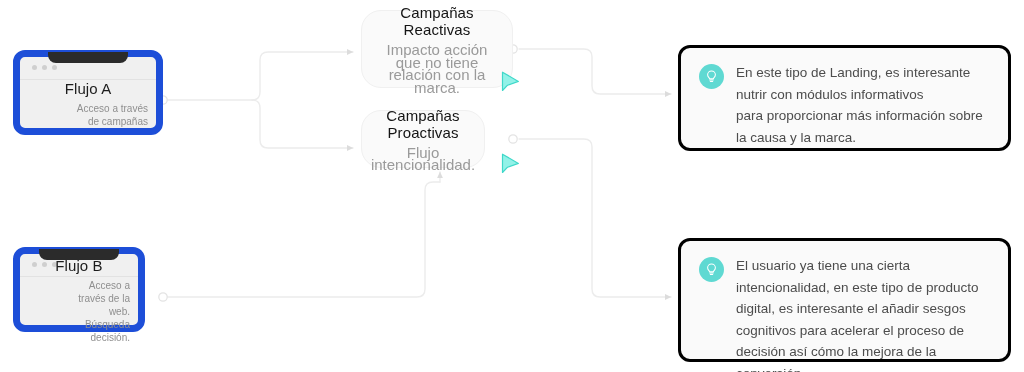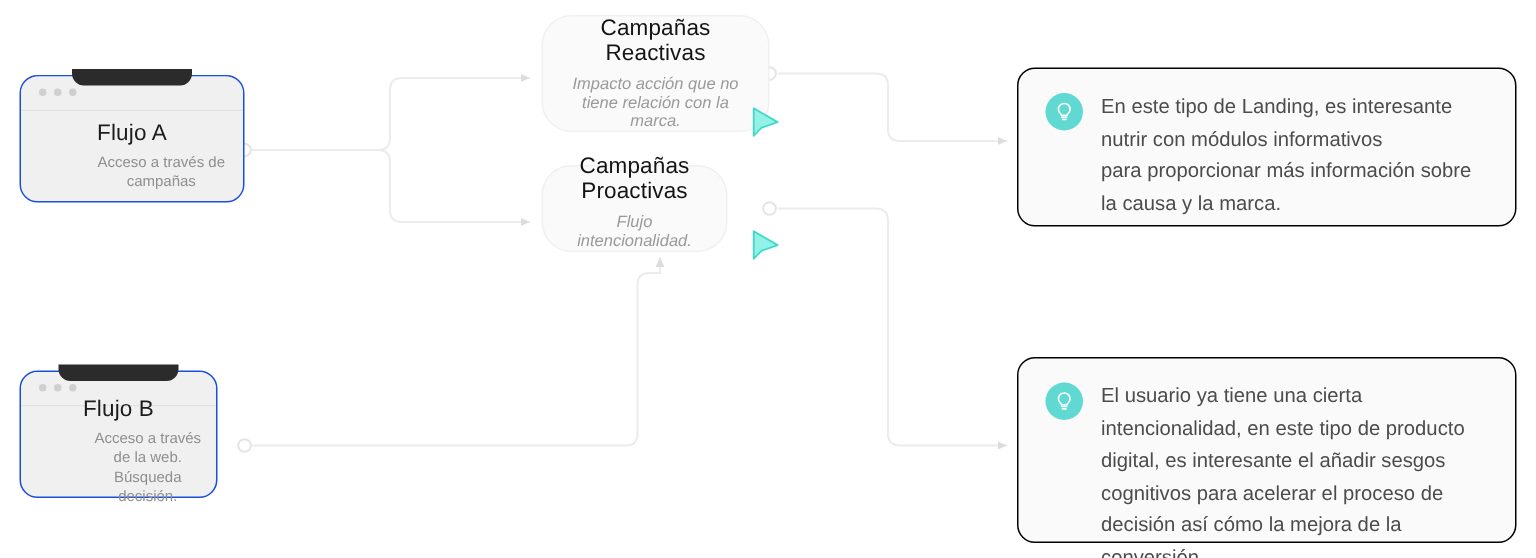--- a/index.html
+++ b/index.html
@@ -12,21 +12,21 @@
   }
   #stage{position:absolute;left:0;top:0;width:1024px;height:372px;}
 
   
   #wires{position:absolute;left:0;top:0;width:1024px;height:372px;}
 
   
   .flow-card{
     position:absolute;
     background:#f0f0f0;
-    border:1px solid #1d4ed8;
+    border:7px solid #1d4ed8;
     border-radius:12px;
     box-sizing:border-box;
   }
   .flow-bar{
     position:absolute;left:0;top:0;right:0;height:22px;
     border-bottom:1px solid #e2e2e2;
     border-radius:12px 12px 0 0;
     background:#f0f0f0;
   }
   .flow-dots{position:absolute;left:12px;top:8px;display:flex;gap:5px;}
@@ -39,46 +39,46 @@
   .flow-body{
     position:absolute;left:0;right:0;top:22px;bottom:0;
     display:flex;flex-direction:column;align-items:center;justify-content:center;
     padding:0 8px;box-sizing:border-box;
   }
   .flow-title{
     font-size:15px;color:#1c1c1c;font-weight:400;letter-spacing:.1px;
     margin-bottom:5px;text-align:center;
   }
   .flow-sub{
-    font-size:10px;color:#8f8f8f;line-height:13px;text-align:center;margin-left:39px;
+    font-size:10px;color:#8f8f8f;line-height:13px;text-align:right;margin-left:39px;
   }
 
   
   .step-card{
     position:absolute;
     background:#fafafa;
     border:1px solid #f0f0f0;
     border-radius:20px;
     box-sizing:border-box;
     display:flex;flex-direction:column;align-items:center;justify-content:center;
     padding:0 10px;
   }
   .step-title{
     font-size:15px;color:#141414;font-weight:400;letter-spacing:.1px;
     text-align:center;margin-bottom:6px;
   }
   .step-sub{
-    font-size:11px;color:#9a9a9a;line-height:12.5px;text-align:center;font-style:italic;
+    font-size:15px;color:#9a9a9a;line-height:12.5px;text-align:center;
   }
 
   
   .note-panel{
     position:absolute;
     background:#fafafa;
-    border:1px solid #000000;
+    border:3px solid #000000;
     border-radius:12px;
     box-sizing:border-box;
     padding:14px 18px 14px 18px;
     display:flex;
     gap:12px;
   }
   .note-icon{
     flex:0 0 auto;width:25px;height:25px;border-radius:50%;
     background:#5fd9d2;
     display:flex;align-items:center;justify-content:center;
@@ -158,21 +158,21 @@
 Búsqueda decisión.</div>
     </div>
   </div>
 
   <div class="step-card" style="left:361px;top:10px;width:152px;height:78px;">
     <div class="step-title">Campañas Reactivas</div>
     <div class="step-sub">Impacto acción que no tiene
 relación con la marca.</div>
   </div>
 
-  <div class="step-card" style="left:361px;top:110px;width:124px;height:58px;justify-content:flex-end;">
+  <div class="step-card" style="left:361px;top:110px;width:124px;height:58px;">
     <div class="step-title">Campañas Proactivas</div>
     <div class="step-sub">Flujo intencionalidad.</div>
   </div>
 
   <div class="note-panel" style="left:678px;top:45px;width:333px;height:106px;">
     <div class="note-icon">
       <svg width="15" height="15" viewBox="0 0 24 24" aria-hidden="true">
         <path d="M12 3.2c-3.5 0-6.2 2.7-6.2 6 0 2.2 1.1 3.6 2.1 4.7.6.7 1 1.2 1.1 1.9h6c.1-.7.5-1.2 1.1-1.9 1-1.1 2.1-2.5 2.1-4.7 0-3.3-2.7-6-6.2-6z" fill="none" stroke="#ffffff" stroke-width="1.7" stroke-linejoin="round"></path>
         <path d="M9.3 17.6h5.4M10.1 20.1h3.8" fill="none" stroke="#ffffff" stroke-width="1.7" stroke-linecap="round"></path>
       </svg>

